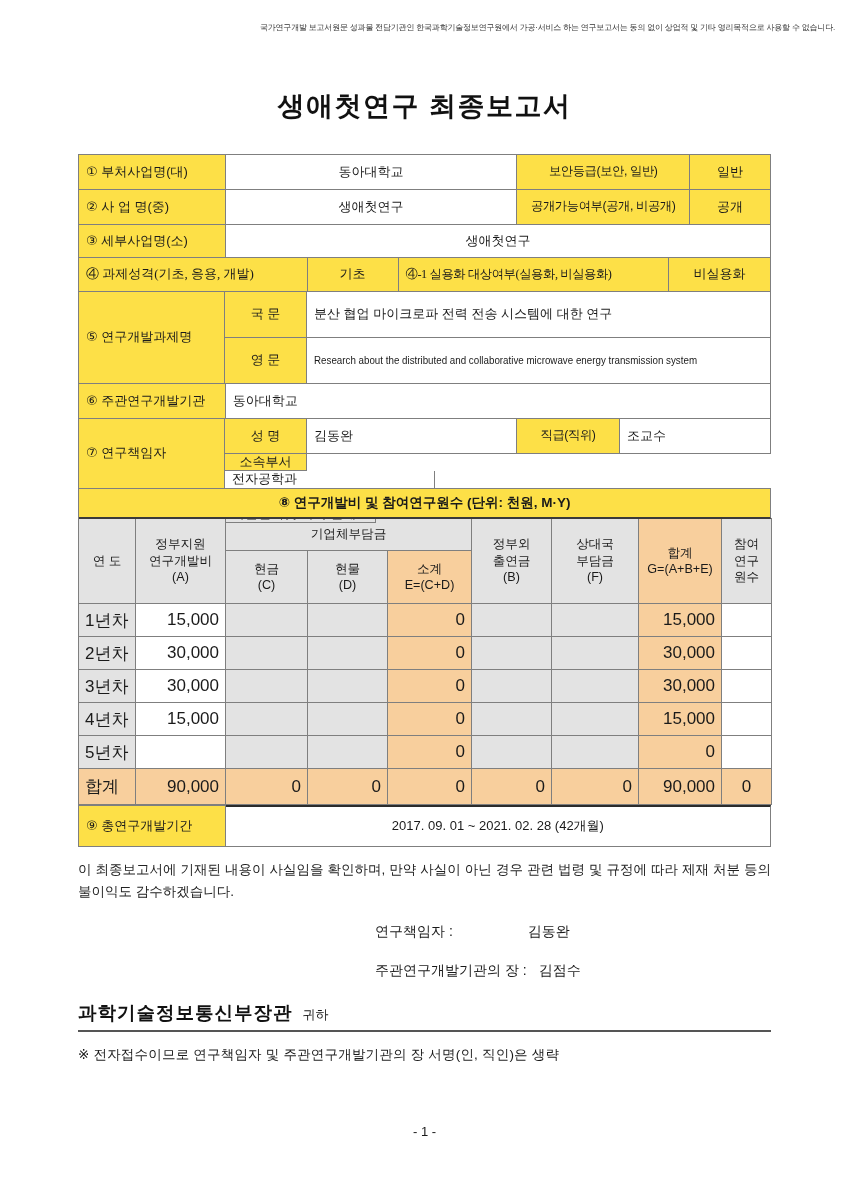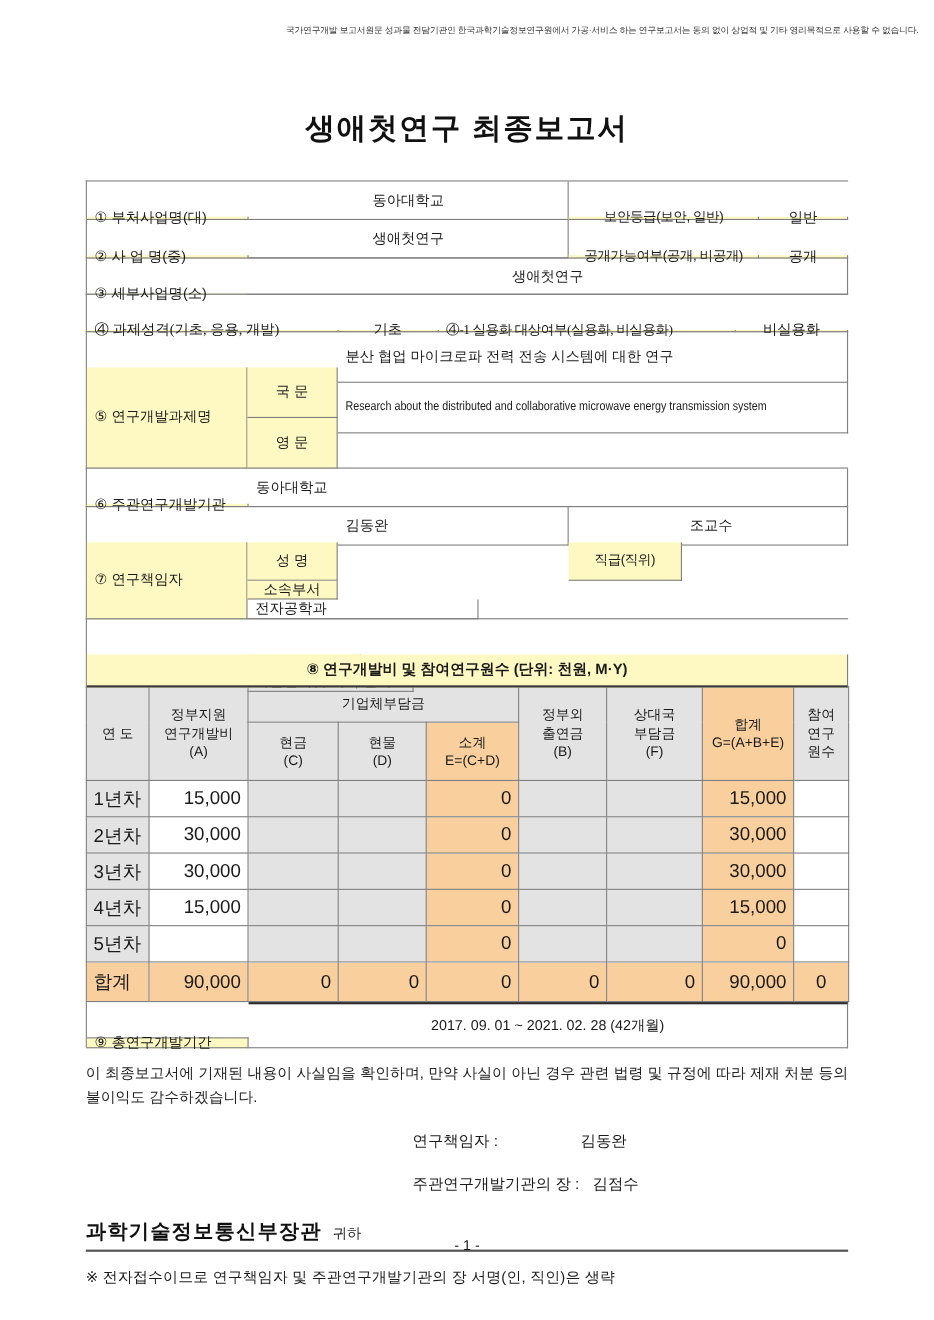--- a/index.html
+++ b/index.html
@@ -4,34 +4,34 @@
 <style>
   html,body{margin:0;padding:0;}
   body{
     width:849px;height:1200px;position:relative;background:#ffffff;
     font-family:"Liberation Sans","DejaVu Sans",sans-serif;color:#1a1a1a;
   }
   .disclaimer{
     position:absolute;top:22px;right:14px;font-size:8px;color:#333;
     letter-spacing:-0.2px;
   }
-  .content{position:absolute;left:78px;top:10px;width:693px;}
+  .content{position:absolute;left:78px;top:0;width:693px;}
   .doc-title{
     margin-top:88px;text-align:center;font-size:27px;font-weight:600;
     letter-spacing:1.5px;color:#111;
   }
   
   .grp{border-top:1px solid #7f7f7f;border-left:1px solid #7f7f7f;margin-top:-1px;}
   .grp.first{margin-top:30px;}
   .row{display:flex;}
   .cell{
     box-sizing:border-box;border-right:1px solid #7f7f7f;border-bottom:1px solid #7f7f7f;
     display:flex;align-items:center;padding:0 7px;font-size:13px;line-height:1.25;
   }
-  .gray{background:#fef9c3;margin-top:32px;}
+  .gray{background:#fde047;}
   .orange{background:#f8cf9d;}
   .c{justify-content:center;text-align:center;}
   .tight{font-size:12.3px;letter-spacing:-0.4px;}
   .cond{display:inline-block;transform:scaleX(0.85);transform-origin:0 center;
         white-space:nowrap;font-size:11.5px;}
   .section8{height:30px;font-weight:600;font-size:13.5px;border-bottom-width:2px;border-bottom-color:#3a3a3a;}
   
   table.budget{border-collapse:collapse;table-layout:fixed;width:693px;margin-top:-1px;}
   table.budget th,table.budget td{
     border:1px solid #7f7f7f;box-sizing:border-box;font-size:12.6px;font-weight:normal;

